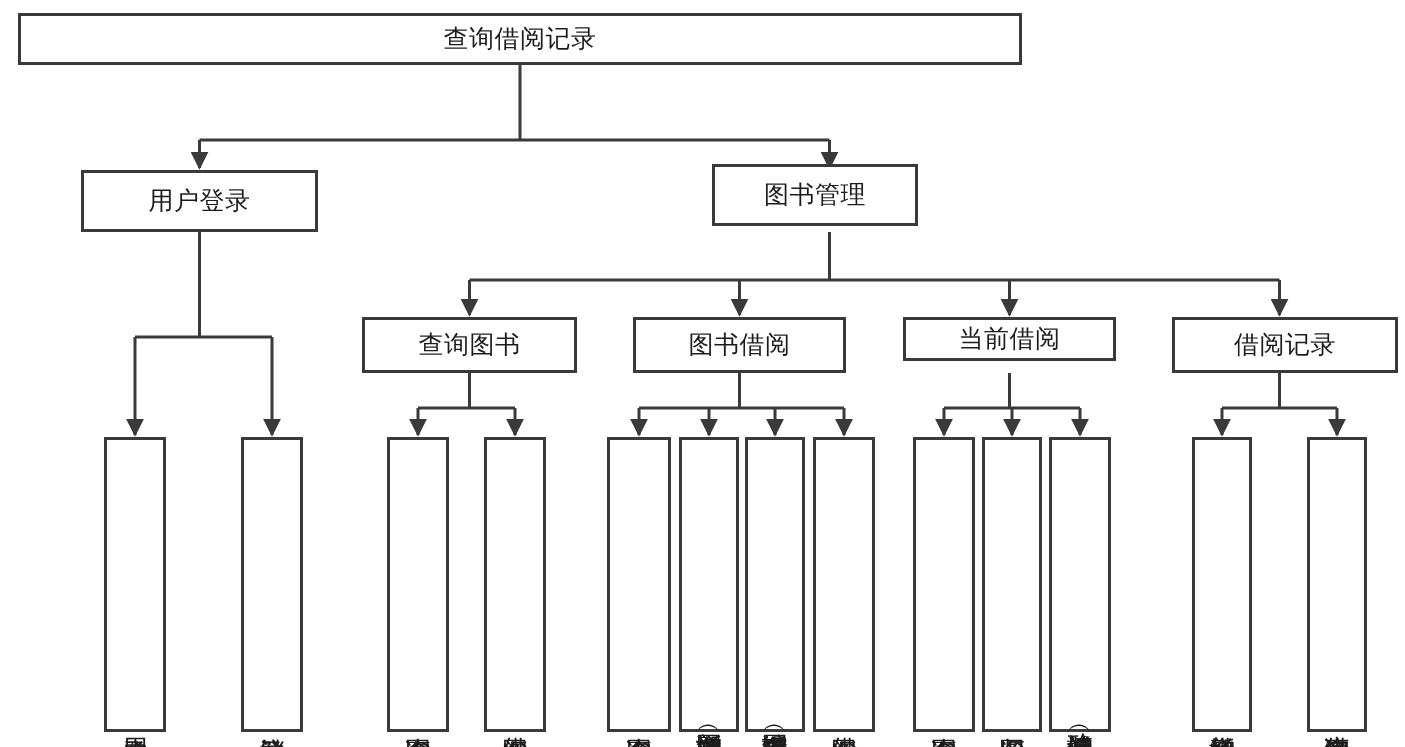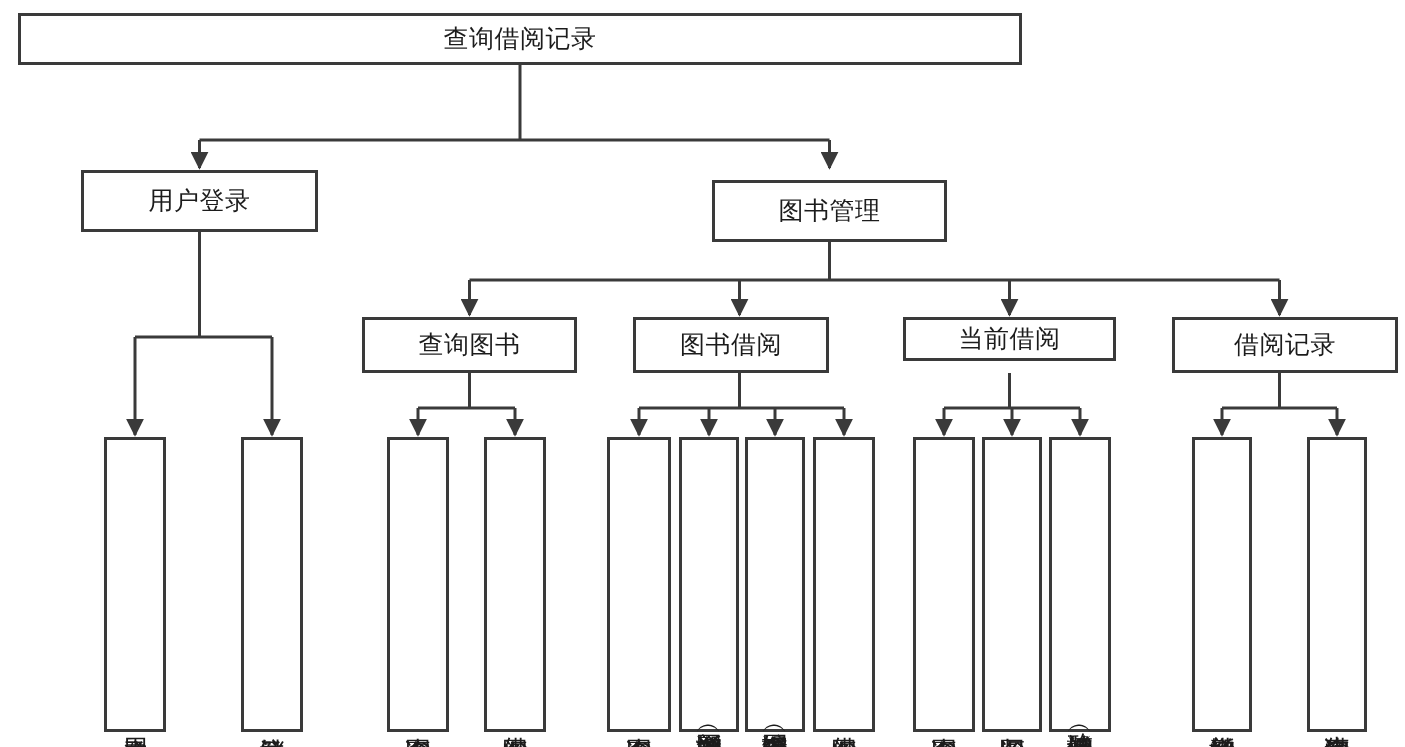--- a/index.html
+++ b/index.html
@@ -110,28 +110,28 @@
       </g>
   </svg>
 
   <div class="node horiz" style="left: 18px; top: 13px; width: 1004px; height: 52px;">
     <span class="label">查询借阅记录</span>
   </div>
 
   <div class="node horiz" style="left: 81px; top: 170px; width: 237px; height: 62px;">
     <span class="label">用户登录</span>
   </div>
-  <div class="node horiz" style="left: 712px; top: 180px; width: 235px; height: 62px;">
+  <div class="node horiz" style="left: 712px; top: 164px; width: 206px; height: 62px;">
     <span class="label">图书管理</span>
   </div>
 
   <div class="node horiz" style="left: 362px; top: 317px; width: 215px; height: 56px;">
     <span class="label">查询图书</span>
   </div>
-  <div class="node horiz" style="left: 633px; top: 317px; width: 196px; height: 56px;">
+  <div class="node horiz" style="left: 633px; top: 317px; width: 213px; height: 56px;">
     <span class="label">图书借阅</span>
   </div>
   <div class="node horiz" style="left: 903px; top: 317px; width: 213px; height: 44px;">
     <span class="label">当前借阅</span>
   </div>
   <div class="node horiz" style="left: 1172px; top: 317px; width: 226px; height: 56px;">
     <span class="label">借阅记录</span>
   </div>
 
   <div class="node vert" style="left: 104px; top: 437px; width: 62px; height: 295px;">

